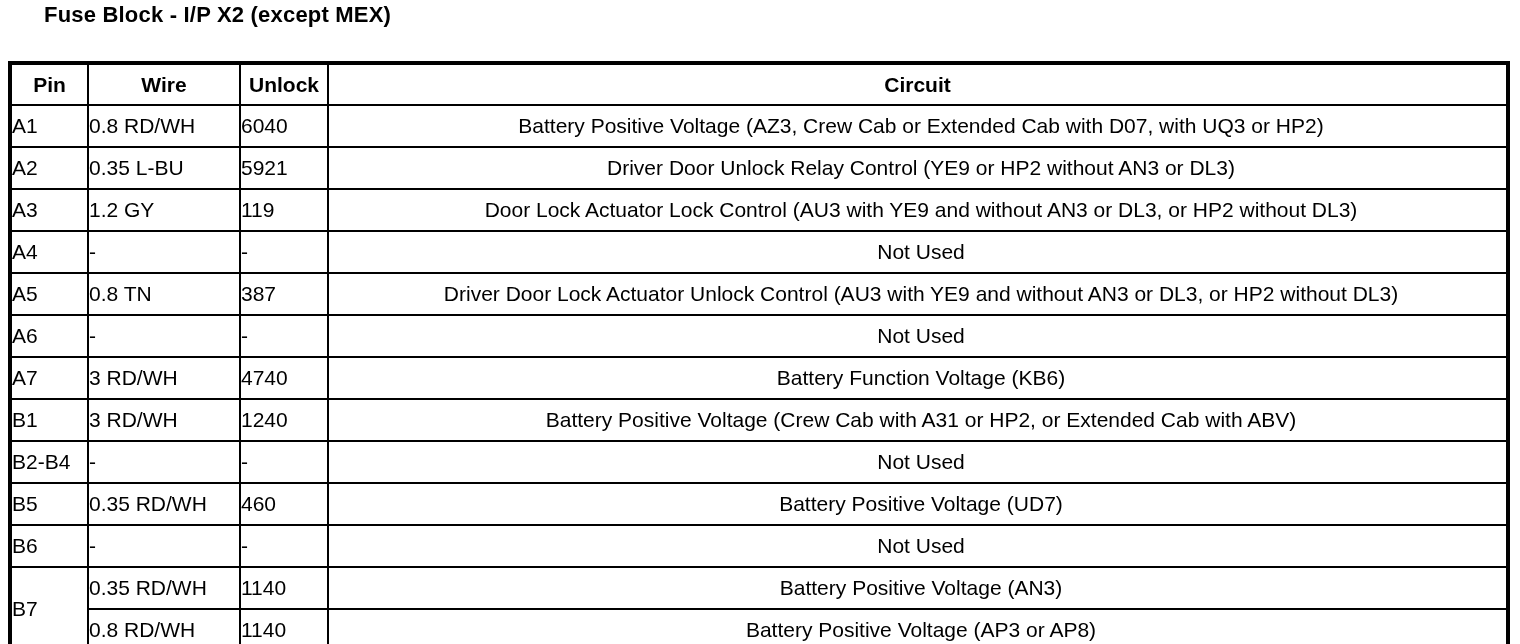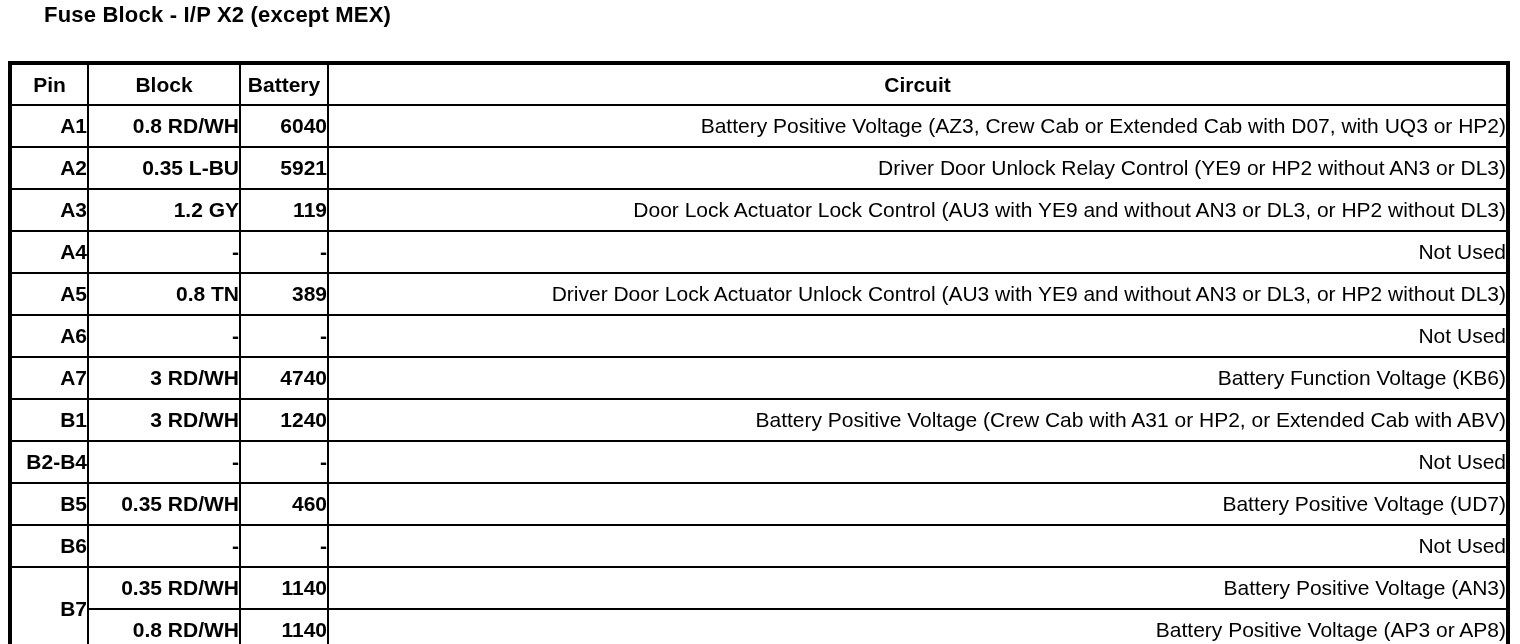--- a/index.html
+++ b/index.html
@@ -51,42 +51,42 @@
   }
   .fuse-table th {
     font-weight: bold;
     text-align: center;
     height: 39px;
   }
   .col-pin     { width: 78px;  }
   .col-wire    { width: 152px; }
   .col-circuit { width: 88px;  }
   .col-func    { width: auto;  }
-  td.center { text-align: right; font-weight: bold; }
-  td.func   { text-align: right; padding-left: 7px; }
+  td.center { text-align: left; }
+  td.func   { text-align: center; padding-left: 7px; }
 </style>
 </head>
 <body>
 
 <div class="page">
 
   <div class="title">Fuse Block - I/P X2 (except MEX)</div>
 
   <table class="fuse-table">
     <colgroup>
       <col class="col-pin">
       <col class="col-wire">
       <col class="col-circuit">
       <col class="col-func">
     </colgroup>
     <thead>
       <tr>
         <th>Pin</th>
-        <th>Block</th>
-        <th>Battery</th>
+        <th>Wire</th>
+        <th>Unlock</th>
         <th>Circuit</th>
       </tr>
     </thead>
     <tbody>
       <tr>
         <td class="center">A1</td>
         <td class="center">0.8 RD/WH</td>
         <td class="center">6040</td>
         <td class="func">Battery Positive Voltage (AZ3, Crew Cab or Extended Cab with D07, with UQ3 or HP2)</td>
       </tr>
@@ -104,21 +104,21 @@
       </tr>
       <tr>
         <td class="center">A4</td>
         <td class="center">-</td>
         <td class="center">-</td>
         <td class="func">Not Used</td>
       </tr>
       <tr>
         <td class="center">A5</td>
         <td class="center">0.8 TN</td>
-        <td class="center">389</td>
+        <td class="center">387</td>
         <td class="func">Driver Door Lock Actuator Unlock Control (AU3 with YE9 and without AN3 or DL3, or HP2 without DL3)</td>
       </tr>
       <tr>
         <td class="center">A6</td>
         <td class="center">-</td>
         <td class="center">-</td>
         <td class="func">Not Used</td>
       </tr>
       <tr>
         <td class="center">A7</td>

